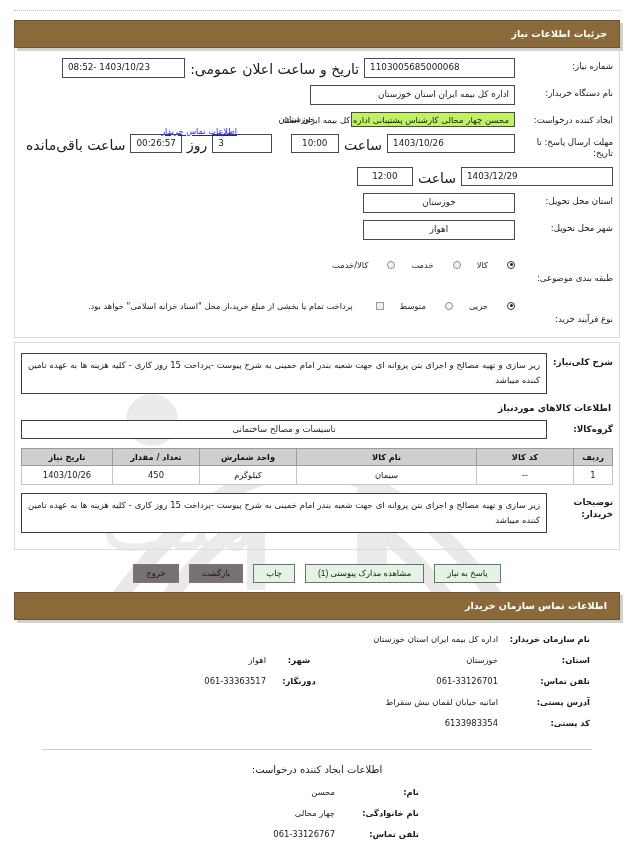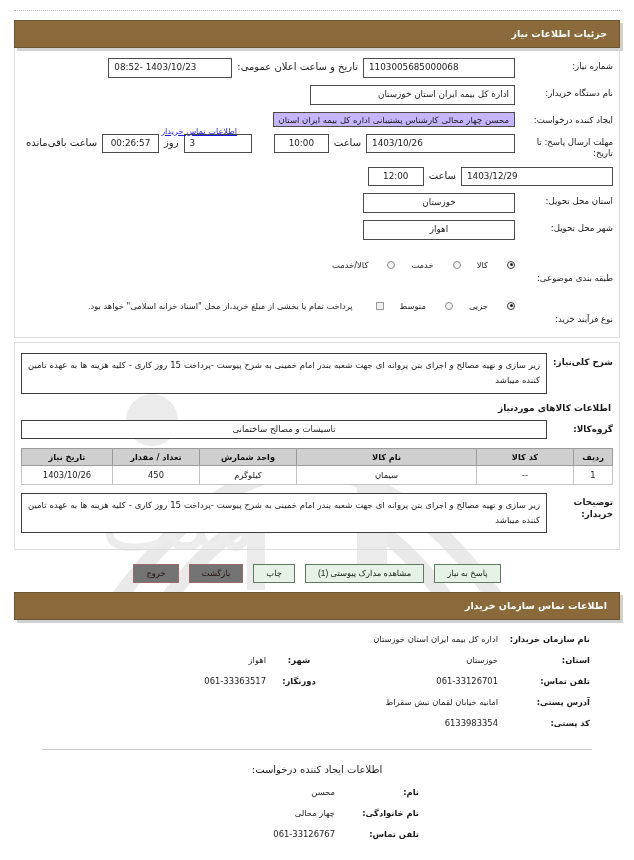--- a/index.html
+++ b/index.html
@@ -92,37 +92,37 @@
     box-sizing: border-box;
   }
   .fbox.ctr { text-align: center; }
   .w-sm   { width: 124px; margin-left: 41px; }
   .w-md   { width: 152px; }
   .w-time { width: 56px; }
   .w-days { width: 70px; }
   .w-rem  { width: 58px; }
 
   .inline-lbl {
-    font-size: 10px;
+    font-size: 14px;
     padding: 3px 5px 0 5px;
     white-space: nowrap;
   }
 
   
   .creator-wrap {
     position: relative;
     display: flex;
     align-items: flex-start;
   }
   .creator-box {
     position: relative;
     z-index: 3;
-    width: 242px;
+    width: 164px;
     border: 1px solid #4a4a4a;
-    background: #c4b5fd;
+    background: #bef264;
     padding: 2px 5px 3px 5px;
     font-size: 8.5px;
     text-align: right;
     white-space: nowrap;
     overflow: visible;
     height: 15px;
     box-sizing: border-box;
   }
   .creator-tail {
     position: absolute;

